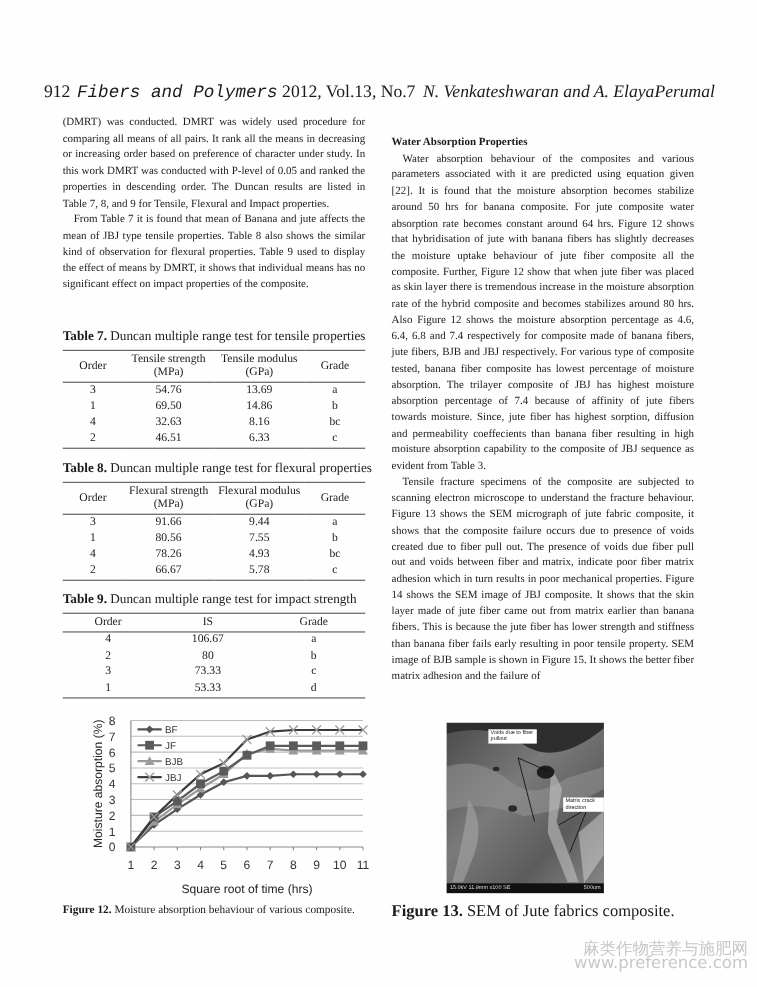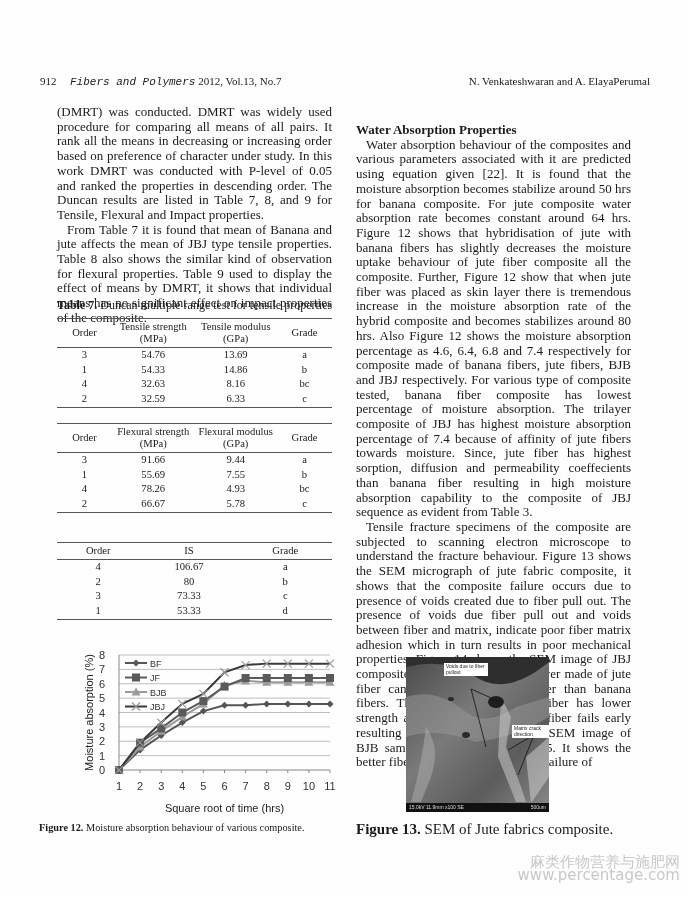--- a/index.html
+++ b/index.html
@@ -1,40 +1,40 @@
 <!DOCTYPE html>
 <html><head>
 <meta charset="utf-8">
 <style>
   html, body { margin: 0; padding: 0; }
   body { width: 688px; height: 897px; background: #fefefe; position: relative; overflow: hidden;
          font-family: "Liberation Serif", serif; color: #1a1a1a; }
   .abs { position: absolute; }
-  .header { top: 75px; left: 40px; width: 610px; height: 16px; font-size: 11px; }
+  .header { top: 75px; left: 40px; width: 610px; height: 16px; font-size: 16px; }
   .header .pg { position: absolute; left: 0; top: 0; }
   .header .jr { position: absolute; left: 30px; top: 0; }
   .header .jr i { font-style: italic; font-family: Liberation Mono, monospace; }
-  .header .au { position: absolute; right: 0; top: 0; }
-  .col { font-size: 13px; line-height: 14.7px; text-align: justify; }
+  .header .au { position: absolute; right: 0; top: 0; font-style: italic; }
+  .col { font-size: 10px; line-height: 14.7px; text-align: justify; }
   .col p { margin: 0; }
   .col p.ind { text-indent: 10px; }
   .lcol { left: 57px; top: 105px; width: 275px; }
   .rcol { left: 356px; top: 123px; width: 275px; }
   .sec { font-weight: bold; margin: 0; }
   .tblcap { font-size: 12px; margin: 0; }
   .tblcap b { font-weight: bold; }
   table { border-collapse: collapse; width: 275px; font-size: 10.6px; }
   table thead tr th { font-weight: normal; padding: 2px 0 2px 0; line-height: 12px; border-top: 1.5px solid #555; border-bottom: 1px solid #555; }
   table tbody td { text-align: center; padding: 0; line-height: 14.5px; }
   table tbody tr:last-child td { border-bottom: 1.5px solid #555; padding-bottom: 1px; }
   .t7 { left: 57px; top: 298px; }
   .t8 { left: 57px; top: 418px; }
   .t9 { left: 57px; top: 537px; }
   .chartwrap { left: 60px; top: 640px; width: 285px; height: 180px; }
-  .fig12cap { left: 39px; top: 822px; font-size: 10.3px; }
+  .fig12cap { left: 57px; top: 822px; font-size: 10.3px; }
   .fig13cap { left: 356px; top: 821px; font-size: 15px; }
   .sem { left: 406px; top: 657px; width: 143px; height: 155px; background: #6e6e6e; overflow: hidden; }
   .sem .bar { position: absolute; left: 0; bottom: 0; width: 100%; height: 9px; background: #111; color: #ddd; font-family: "Liberation Sans", sans-serif; font-size: 5px; line-height: 9px; }
   .sem .bar .l { position: absolute; left: 3px; }
   .sem .bar .r { position: absolute; right: 3px; }
   .sem .lbl { position: absolute; background: #fff; color: #222; font-family: "Liberation Sans", sans-serif; font-size: 5px; line-height: 5.5px; padding: 1px 2px; }
   .watermark { right: 8px; top: 856px; text-align: right; color: #c8c8c8; font-family: "DejaVu Sans", sans-serif; font-size: 15px; line-height: 13px; }
 </style>
 </head>
 <body>
@@ -63,80 +63,82 @@
       </thead>
     <tbody>
       <tr>
           <td>3</td>
           <td>54.76</td>
           <td>13.69</td>
           <td>a</td>
         </tr>
       <tr>
           <td>1</td>
-          <td>54.33</td>
+          <td>69.50</td>
           <td>14.86</td>
           <td>b</td>
         </tr>
       <tr>
           <td>4</td>
           <td>32.63</td>
           <td>8.16</td>
           <td>bc</td>
         </tr>
       <tr>
           <td>2</td>
-          <td>32.59</td>
+          <td>46.51</td>
           <td>6.33</td>
           <td>c</td>
         </tr>
     </tbody>
   </table>
 </div>
 
 <div class="abs t8">
+  <p class="tblcap"><b>Table 8.</b><span> Duncan multiple range test for flexural properties</span></p>
   <table style="margin-top:5px">
     <thead>
         <tr>
       <th style="width:20%"><span>Order</span></th>
       <th style="width:30%"><span>Flexural strength</span><br><span>(MPa)</span></th>
       <th style="width:30%"><span>Flexural modulus</span><br><span>(GPa)</span></th>
       <th style="width:20%"><span>Grade</span></th>
     </tr>
       </thead>
     <tbody>
       <tr>
           <td>3</td>
           <td>91.66</td>
           <td>9.44</td>
           <td>a</td>
         </tr>
       <tr>
           <td>1</td>
-          <td>55.69</td>
+          <td>80.56</td>
           <td>7.55</td>
           <td>b</td>
         </tr>
       <tr>
           <td>4</td>
           <td>78.26</td>
           <td>4.93</td>
           <td>bc</td>
         </tr>
       <tr>
           <td>2</td>
           <td>66.67</td>
           <td>5.78</td>
           <td>c</td>
         </tr>
     </tbody>
   </table>
 </div>
 
 <div class="abs t9">
+  <p class="tblcap"><b>Table 9.</b><span> Duncan multiple range test for impact strength</span></p>
   <table style="margin-top:5px">
     <thead>
         <tr>
       <th style="width:30%"><span>Order</span></th>
       <th style="width:36%"><span>IS</span></th>
       <th style="width:34%"><span>Grade</span></th>
     </tr>
       </thead>
     <tbody>
       <tr>
@@ -318,14 +320,14 @@
   <div class="lbl" style="left:106px;top:68px;width:34px">Matrix crack direction</div>
   <div class="bar">
     <span class="l">15.0kV 11.9mm x100 SE</span>
     <span class="r">500um</span>
   </div>
 </div>
 <div class="abs fig13cap"><b>Figure 13.</b><span> SEM of Jute fabrics composite.</span></div>
 
 <div class="abs watermark">
   <div>麻类作物营养与施肥网</div>
-  <div>www.percentage.com</div>
+  <div>www.preference.com</div>
 </div>
 
 </body></html>

